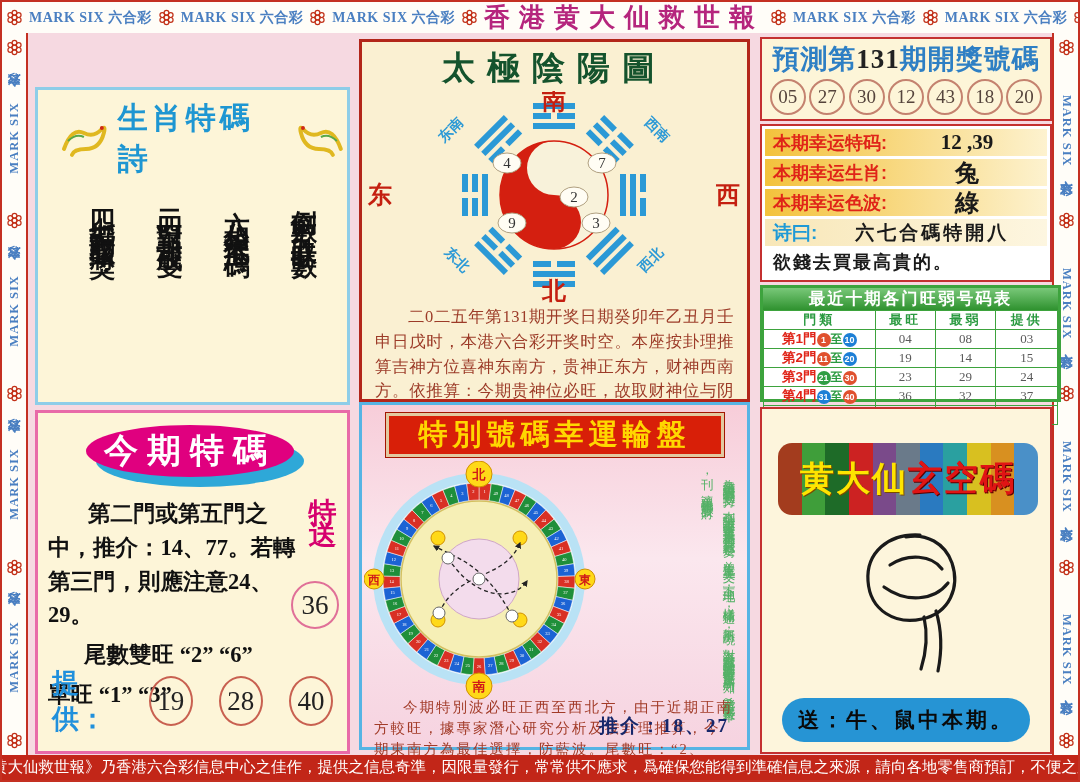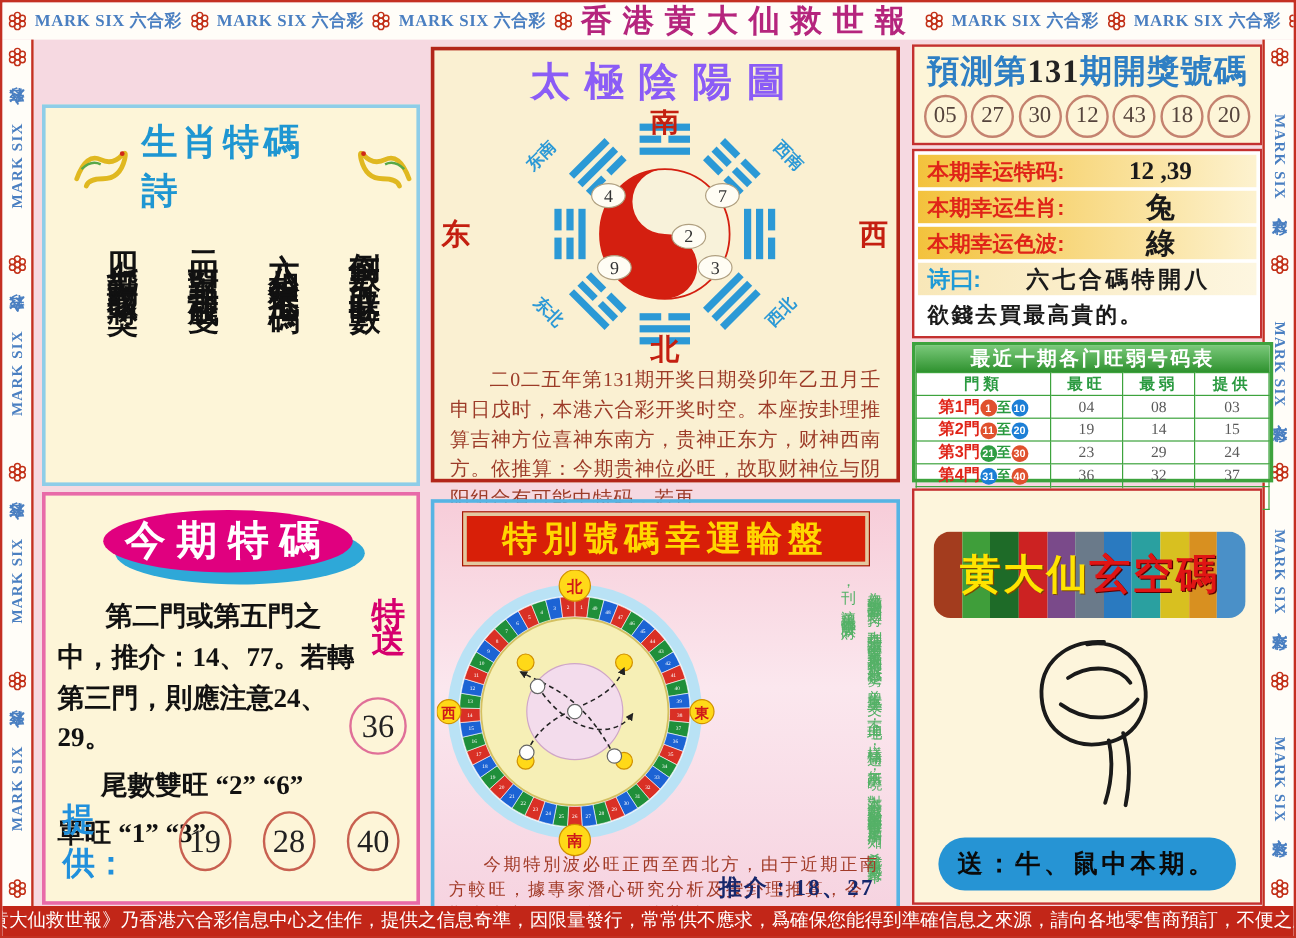--- a/index.html
+++ b/index.html
@@ -48,24 +48,24 @@
   #special-body{position:absolute;left:10px;top:84px;width:262px;font-size:22.5px;font-weight:bold;color:#111;line-height:1.5;}
   #special-body .l1{padding-left:40px;}
   #special-body .l4{padding-left:36px;margin-top:6px;}
   #special-body .l5{margin-top:6px;}
   #provide-row{position:absolute;left:14px;right:14px;bottom:14px;display:flex;align-items:center;gap:26px;}
   #provide-label{color:#2090dc;font-weight:bold;font-size:27px;font-family:"Liberation Sans","DejaVu Sans",sans-serif;}
   .prov-circle{width:50px;height:50px;border:2px solid #c86050;border-radius:50%;
     display:flex;align-items:center;justify-content:center;font-size:27px;color:#222;}
   
   #panel-taiji{left:357px;top:37px;width:391px;height:363px;border:3px solid #b2261a;background:#faf0d2;}
-  #taiji-title{text-align:center;color:#8b5cf6;font-weight:bold;font-size:33px;letter-spacing:12px;margin-top:4px;}
+  #taiji-title{text-align:center;color:#14532d;font-weight:bold;font-size:33px;letter-spacing:12px;margin-top:4px;}
   #taiji-para{margin:2px 13px 0 13px;color:#9c3b28;font-size:16.5px;line-height:1.5;text-align:justify;text-indent:2em;letter-spacing:.5px;}
   
-  #panel-wheel{left:357px;top:414px;width:391px;height:348px;border:3px solid #56b4e4;
+  #panel-wheel{left:357px;top:400px;width:391px;height:348px;border:3px solid #56b4e4;
     background:linear-gradient(180deg,#f7cdd9 0%,#fbe7ee 45%,#f6d3e0 100%);}
   #wheel-banner{margin:8px auto 0 auto;width:338px;height:44px;background:#d81f08;border:3px solid #e2c9a0;
     display:flex;align-items:center;justify-content:center;color:#ffd700;font-weight:bold;font-size:29px;letter-spacing:5px;box-shadow:0 0 0 1px #a21500;}
   #wheel-svg{position:absolute;left:2px;top:56px;}
   #wheel-note{position:absolute;right:8px;top:64px;height:232px;writing-mode:vertical-rl;
     color:#55b167;font-size:12.5px;line-height:1.75;letter-spacing:1.5px;width:158px;text-align:justify;}
   #wheel-bottom{position:absolute;left:12px;right:12px;top:292px;color:#a23b28;font-size:14.5px;line-height:1.45;letter-spacing:2px;text-indent:2em;}
   #wheel-recommend{position:absolute;right:18px;bottom:8px;color:#16276b;font-weight:bold;font-size:19px;letter-spacing:2px;}
   
   #panel-predict{left:758px;top:35px;width:292px;height:84px;border:2px solid #c43030;}

